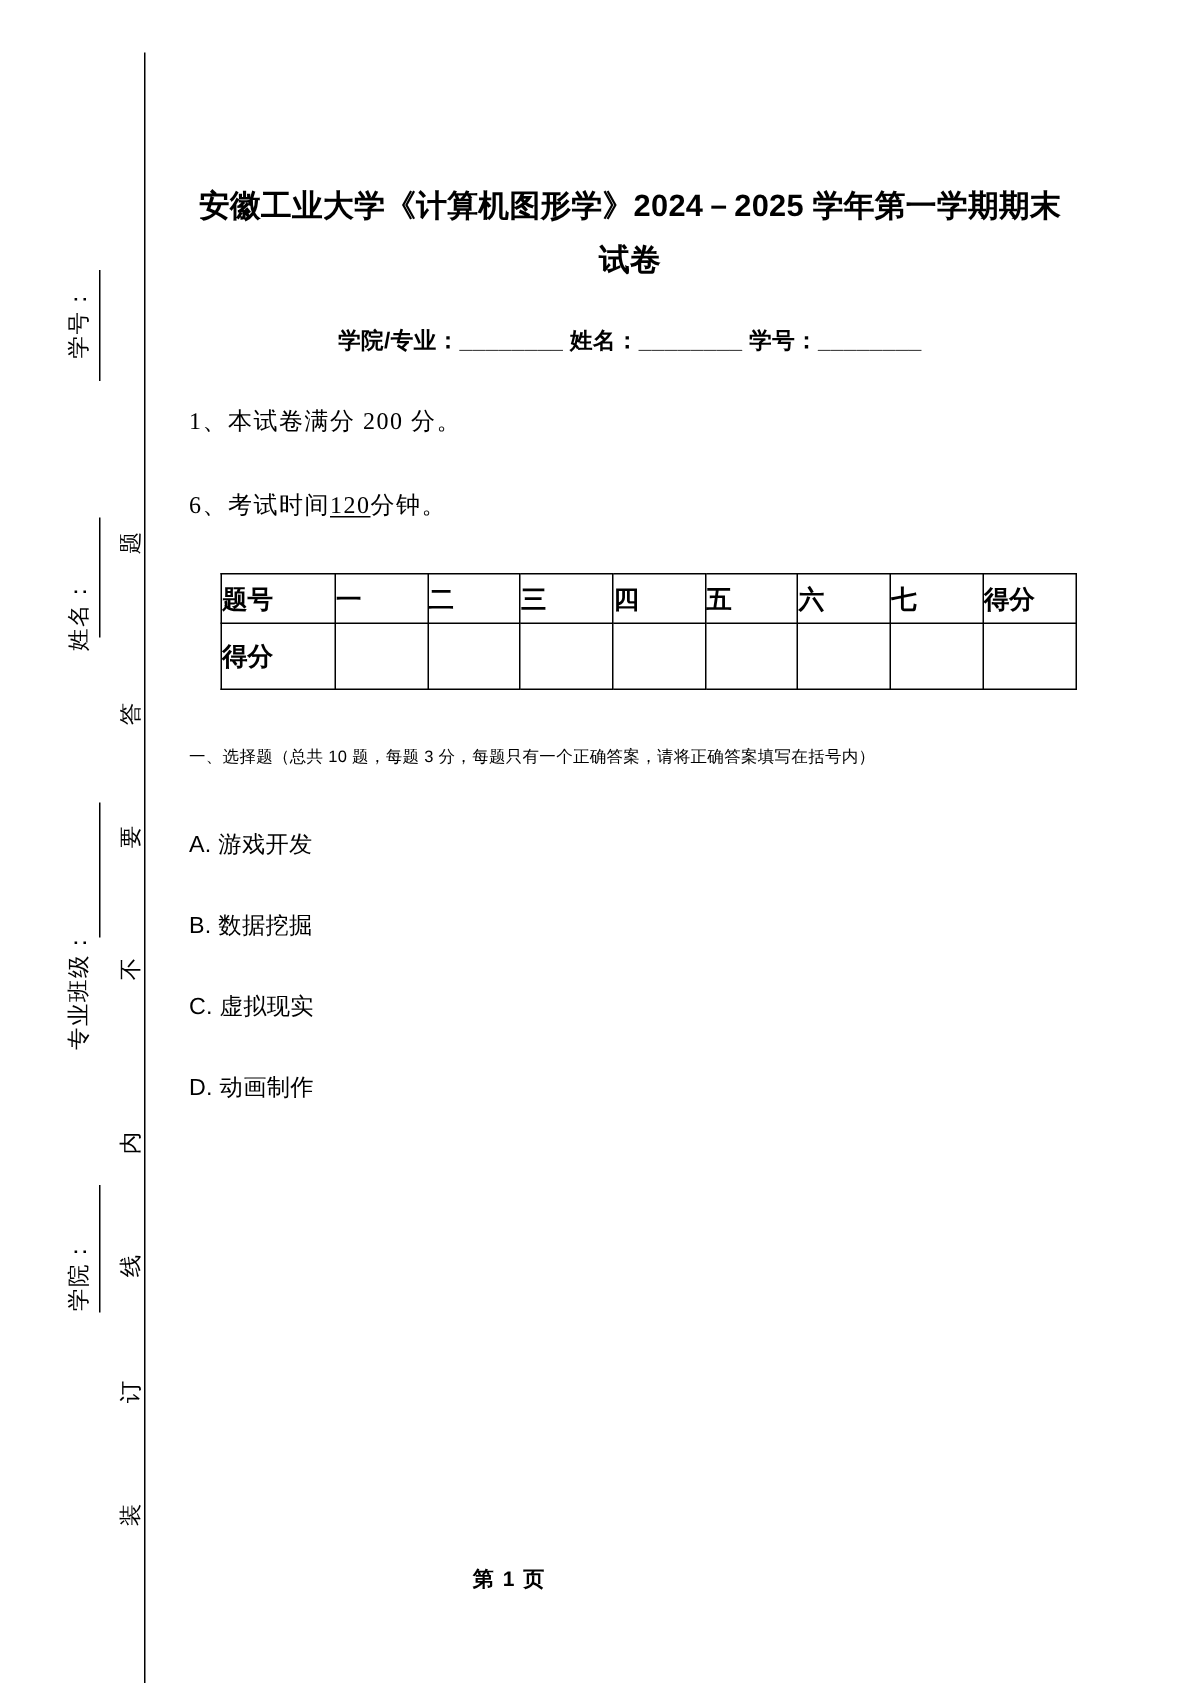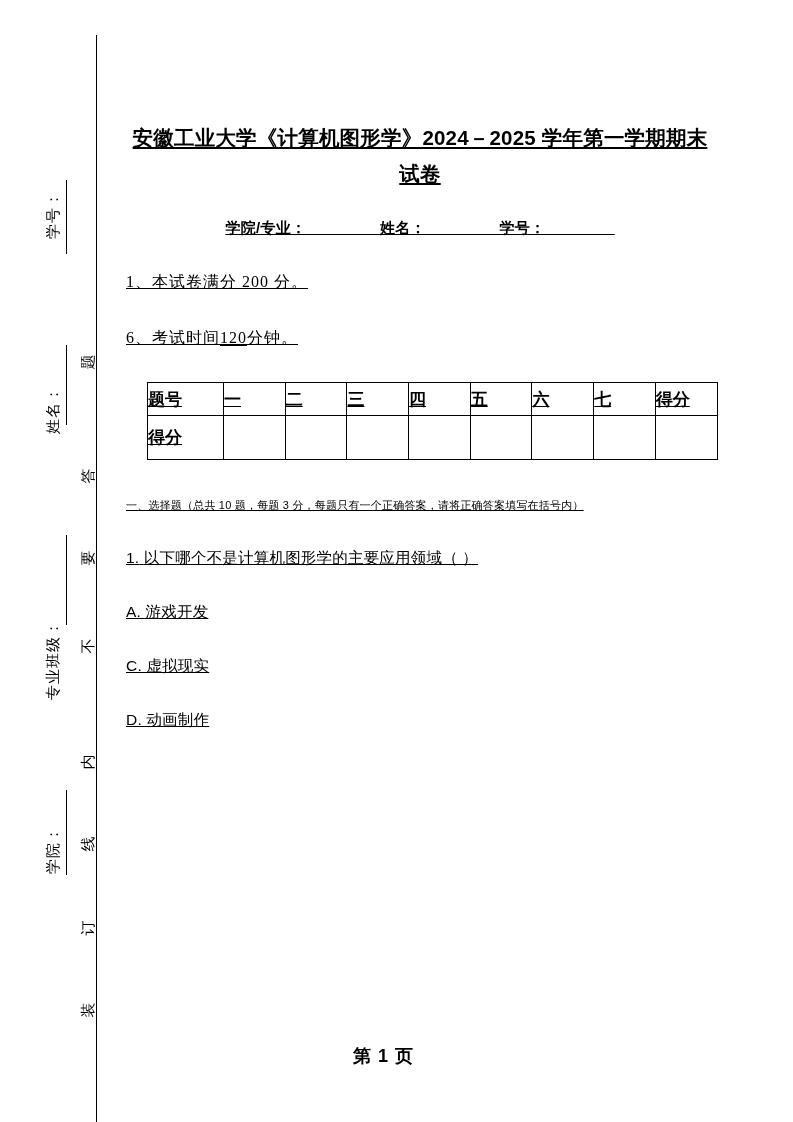--- a/index.html
+++ b/index.html
@@ -68,21 +68,20 @@
     transform: rotate(-90deg);
   }
 
   
   #page-body {
     position: absolute;
     left: 126px;
     top: 0;
     width: 588px;
     height: 1032px;
-    text-decoration: underline;
   }
 
   .doc-title {
     margin: 0;
     padding-top: 120px;
     font-family: "Liberation Sans", "DejaVu Sans", sans-serif;
     font-weight: bold;
     font-size: 20.5px;
     line-height: 36px;
     text-align: center;
@@ -171,23 +170,22 @@
   }
 
   #page-footer {
     position: absolute;
     left: 0;
     top: 1044px;
     width: 679px;
     text-align: center;
     font-family: "Liberation Sans", "DejaVu Sans", sans-serif;
     font-weight: bold;
-    font-size: 18px;
+    font-size: 14px;
     letter-spacing: 1px;
-    padding-left: 44px;
   }
 </style>
 </head>
 <body>
 
 <div id="seal-margin">
 
   <div id="seal-rule"></div>
 
   <div class="seal-label" style="top:330px; left:40px;">学号：</div>
@@ -247,24 +245,23 @@
         <td class="cell"></td>
         <td class="cell"></td>
         <td class="cell"></td>
       </tr>
     </tbody>
       </table>
   </div>
 
   <p class="section-head">一、选择题（总共 10 题，每题 3 分，每题只有一个正确答案，请将正确答案填写在括号内）</p>
 
-  <p class="question"><span>1.</span>
-    <span>以下哪个不是计算机图形学的主要应用领域（   ）</span></p>
 
   <p class="option">A. 游戏开发</p>
+  <p class="option">B. 数据挖掘</p>
   <p class="option">C. 虚拟现实</p>
   <p class="option">D. 动画制作</p>
 
 
 </div>
 
 <div id="page-footer">
   <span>第 1 页</span>
 </div>
 

